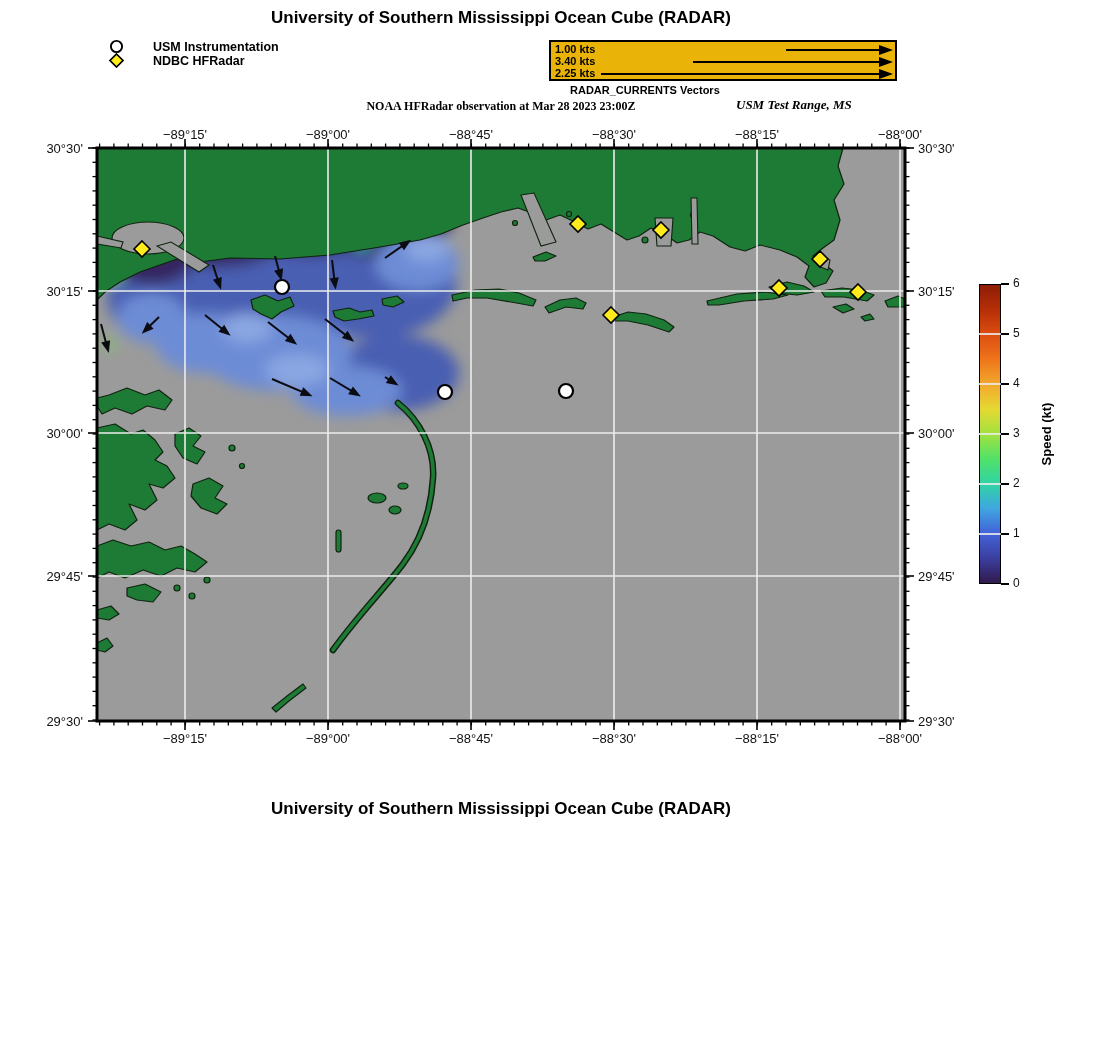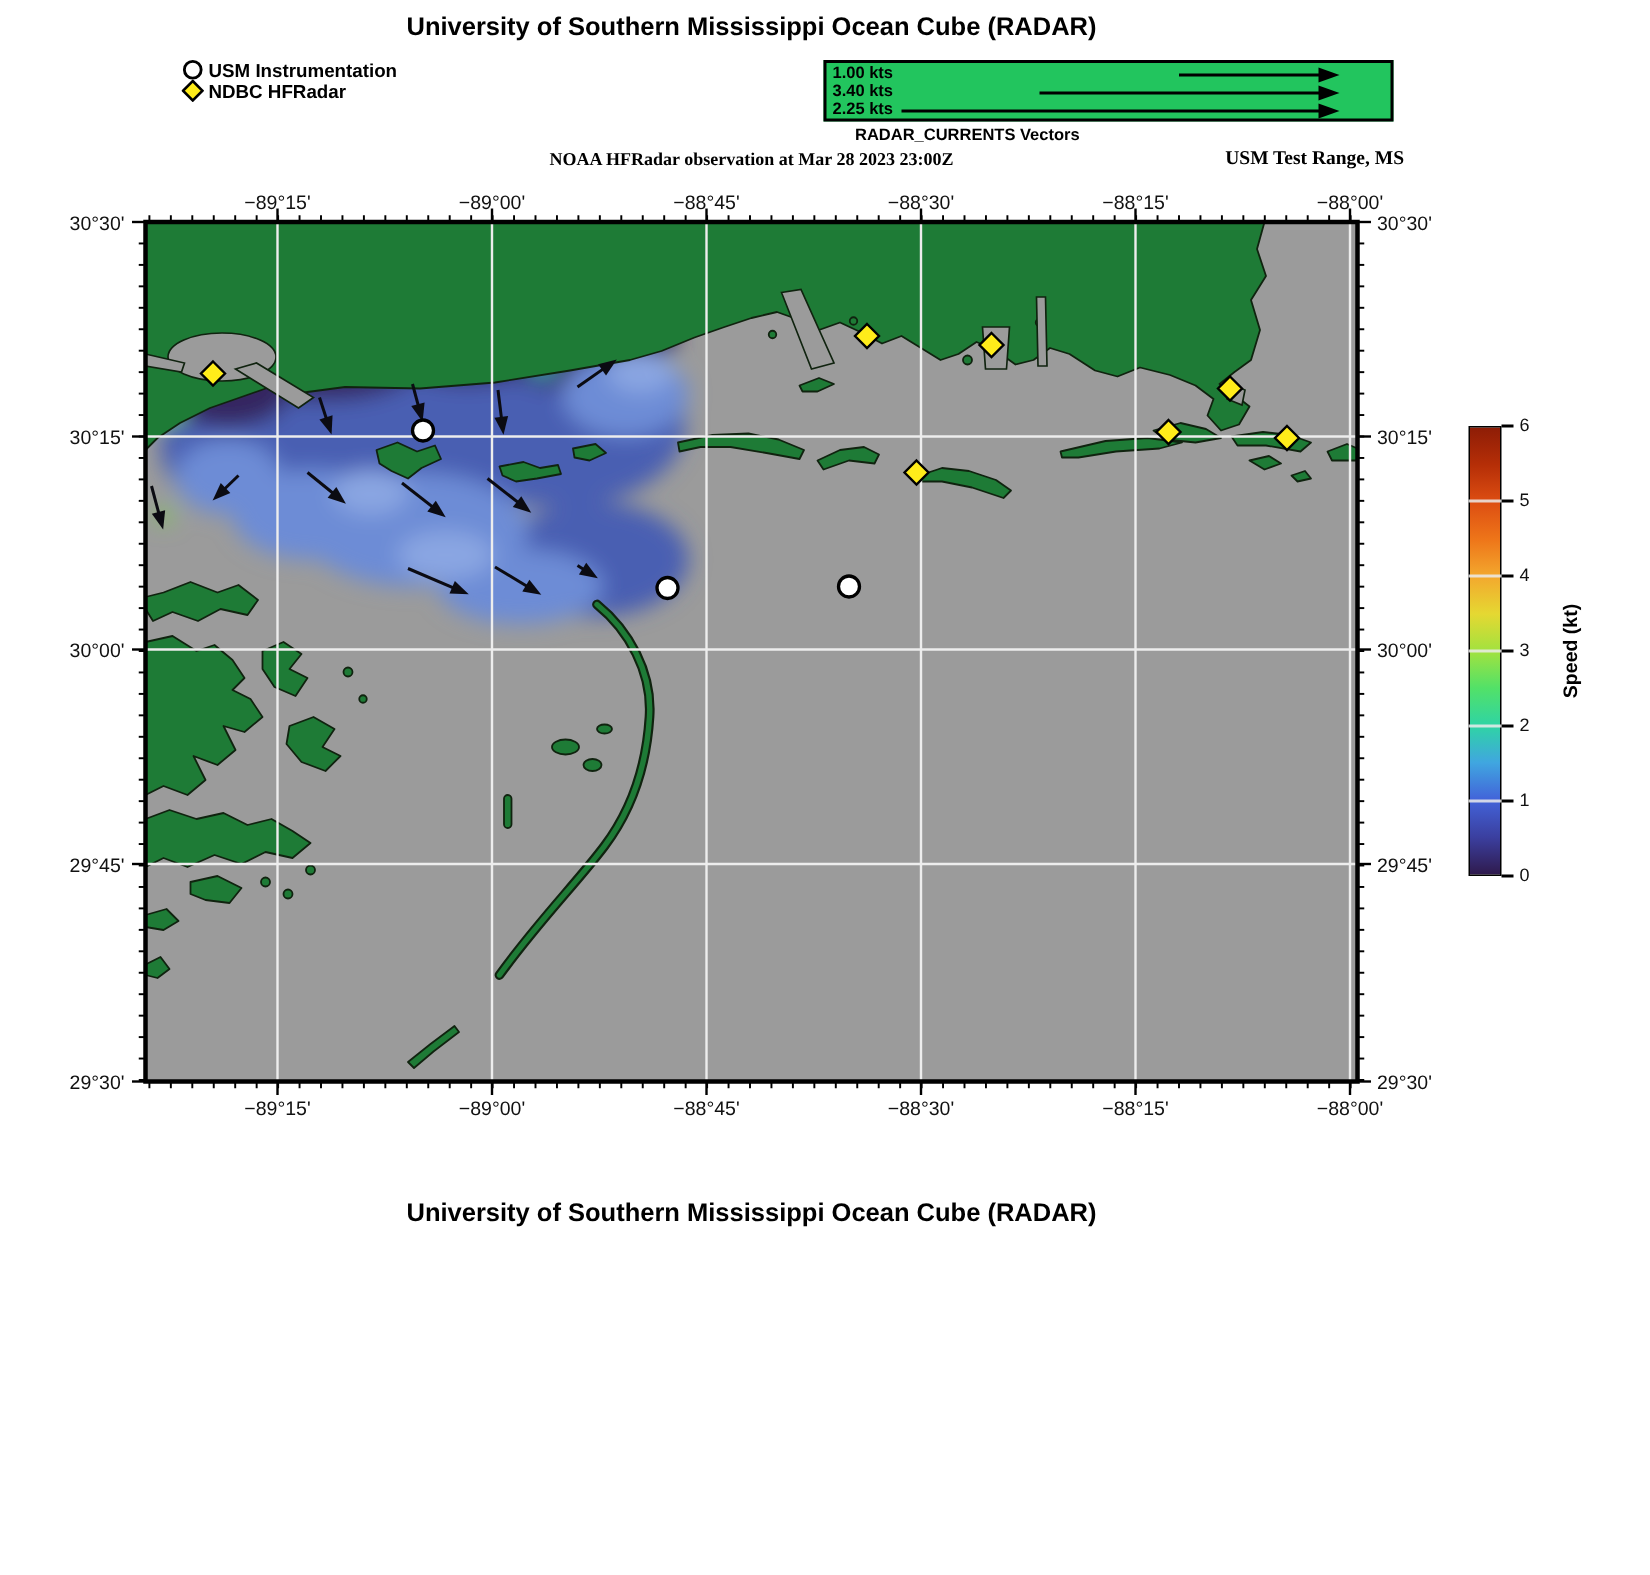--- a/index.html
+++ b/index.html
@@ -3,24 +3,24 @@
 <meta charset="utf-8">
 <style>
   html,body{margin:0;padding:0;background:#fff;}
   #fig{position:relative;width:1100px;height:1050px;background:#fff;overflow:hidden;
        font-family:"Liberation Sans",sans-serif;color:#000;}
   .sans-bold{font-family:Liberation Sans, sans-serif;font-weight:bold;}
   .serif-bold{font-family:"Liberation Serif",serif;font-weight:bold;}
   #top-title{position:absolute;left:0;top:8px;width:1002px;text-align:center;font-size:17px;font-weight:bold;}
   #bottom-title{position:absolute;left:0;top:799px;width:1002px;text-align:center;font-size:17px;font-weight:bold;}
   #subtitle{position:absolute;left:0;top:99px;width:1002px;text-align:center;font-size:12px;}
-  #region-label{position:absolute;left:736px;top:97px;width:200px;text-align:right;font-size:13px;}
-  .legend-row{position:absolute;left:121px;height:15px;display:flex;align-items:center;}
+  #region-label{position:absolute;left:736px;top:97px;width:200px;text-align:left;font-size:13px;font-style:italic;}
+  .legend-row{position:absolute;left:109px;height:15px;display:flex;align-items:center;gap:26px;}
   .legend-row .lbl{font-size:12.5px;font-weight:bold;margin-left:3px;line-height:14px;}
-  #vsbox{position:absolute;left:549px;top:40px;width:380px;height:41px;border:2px solid #000;box-sizing:border-box;background:#22c55e;}
+  #vsbox{position:absolute;left:549px;top:40px;width:348px;height:41px;border:2px solid #000;box-sizing:border-box;background:#eab308;}
   .vs-label{position:absolute;left:4px;font-size:11px;font-weight:bold;line-height:11px;}
   .vs-line{position:absolute;height:1.4px;background:#000;}
   .vs-head{position:absolute;width:0;height:0;border-top:5px solid transparent;border-bottom:5px solid transparent;border-left:14px solid #000;}
   #vs-caption{position:absolute;left:549px;top:84px;font-size:11px;font-weight:bold;padding-left:21px;}
   #map-wrap{position:absolute;left:97px;top:148px;width:808px;height:573px;}
   #map-svg{overflow:visible;display:block;}
   .ax-label{position:absolute;font-size:13px;color:#111;white-space:nowrap;}
   #cbar{position:absolute;left:979px;top:284px;width:22px;height:300px;border:1.6px solid #000;box-sizing:border-box;}
   .cb-grid{position:absolute;left:979px;width:22px;height:1.4px;background:rgba(235,235,235,.85);}
   .cb-tick{position:absolute;left:1001px;width:8px;height:1.6px;background:#000;}

